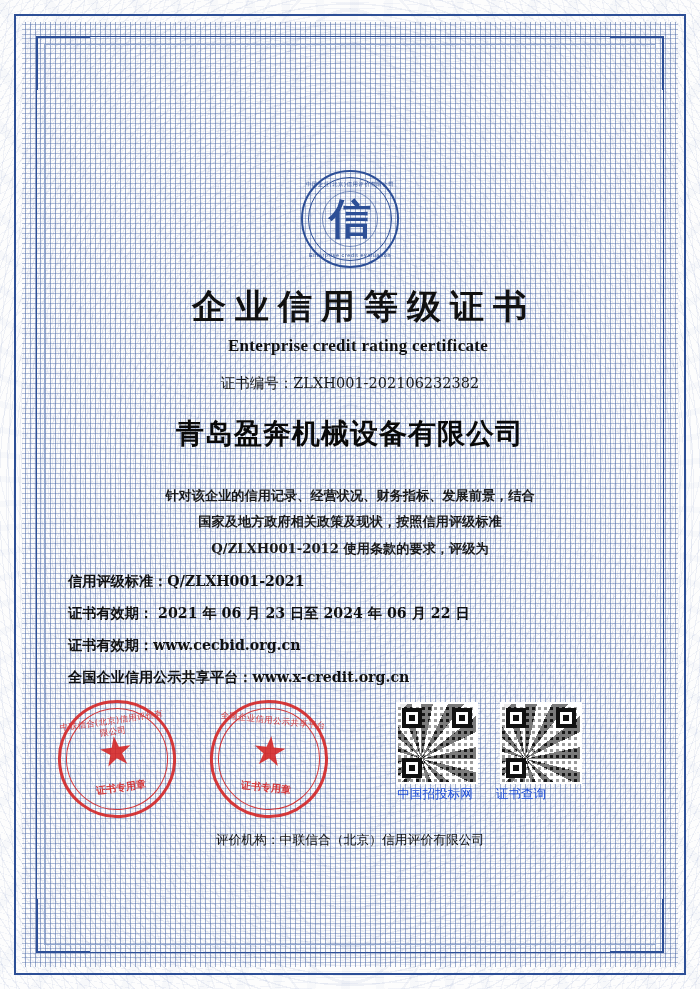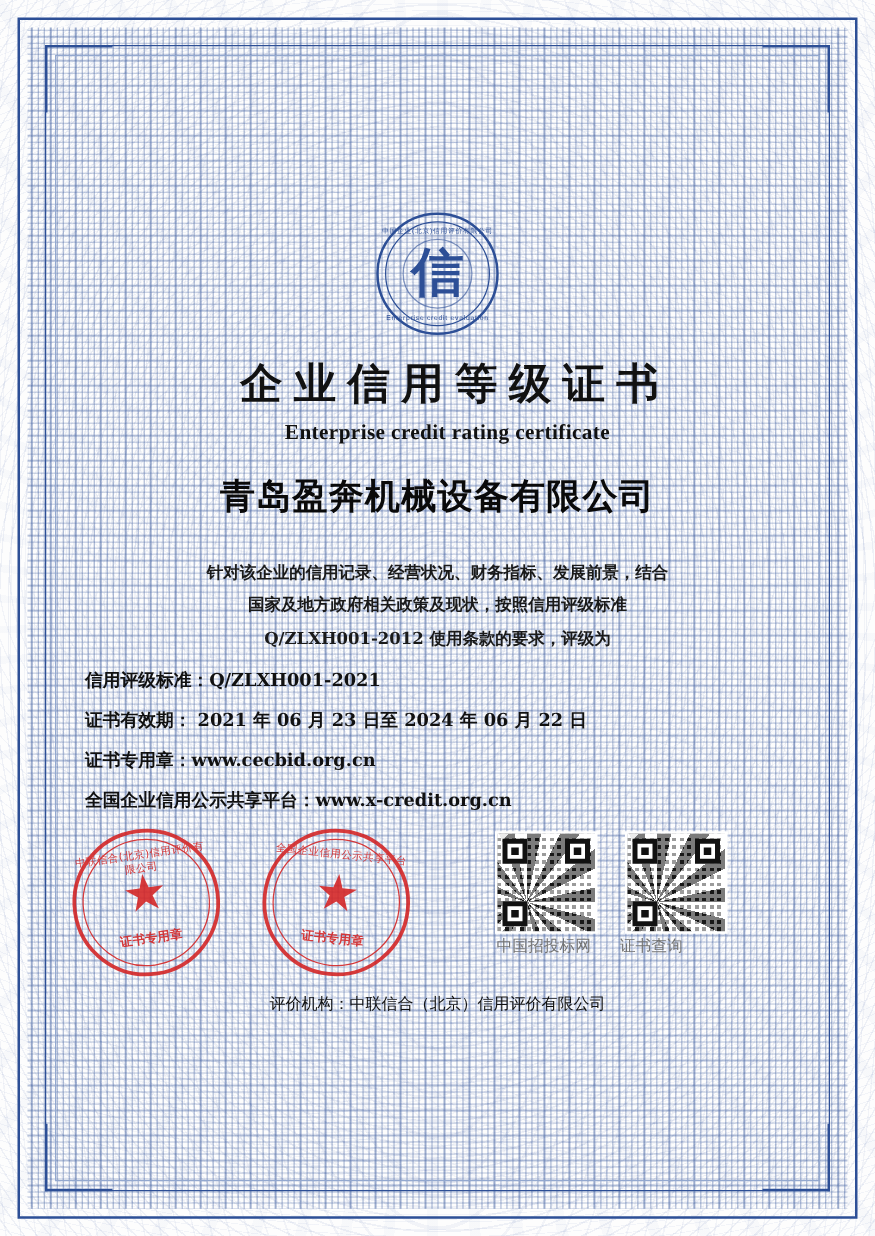--- a/index.html
+++ b/index.html
@@ -292,21 +292,21 @@
     background: #111;
   }
   .qr-eye.tl { left: 4px; top: 4px; }
   .qr-eye.tr { right: 4px; top: 4px; }
   .qr-eye.bl { left: 4px; bottom: 4px; }
 
   .qr-label {
     position: absolute;
     top: 86px;
     font-size: 12.6px;
-    color: #737373;
+    color: #1d4ed8;
     font-family: Liberation Serif, serif;
     width: 110px;
     text-align: center;
   }
   .qr-label.l1 { left: 330px; }
   .qr-label.l2 { left: 416px; }
 
   .issuer {
     margin-top: 2px;
     font-size: 12.8px;
@@ -337,34 +337,35 @@
       <div class="emblem">
         <div class="emblem-text-top">中国企业(北京)信用评价有限公司</div>
         <div class="emblem-core">信</div>
         <div class="emblem-text-bottom">Enterprise credit evaluation</div>
       </div>
     </div>
 
     <div class="title-cn">企业信用等级证书</div>
     <div class="title-en">Enterprise credit rating certificate</div>
 
+    <div class="cert-no">证书编号：ZLXH001-202106232382</div>
 
     <div class="company">青岛盈奔机械设备有限公司</div>
 
     <div class="desc">
       <div>针对该企业的信用记录、经营状况、财务指标、发展前景，结合</div>
       <div>国家及地方政府相关政策及现状，按照信用评级标准</div>
       <div>Q/ZLXH001-2012 使用条款的要求，评级为</div>
     </div>
 
 
     <div class="details">
       <div class="line">信用评级标准：Q/ZLXH001-2021</div>
       <div class="line">证书有效期： 2021 年 06 月 23 日至 2024 年 06 月 22 日</div>
-      <div class="line link">证书专用章：www.cecbid.org.cn</div>
+      <div class="line link">证书有效期：www.cecbid.org.cn</div>
       <div class="line link">全国企业信用公示共享平台：www.x-credit.org.cn</div>
     </div>
 
     <div class="bottom-row">
 
       <div class="seal s1">
         <div class="seal-arc">中联信合(北京)信用评价有限公司</div>
         <div class="star">★</div>
         <div class="seal-sub">证书专用章</div>
       </div>

